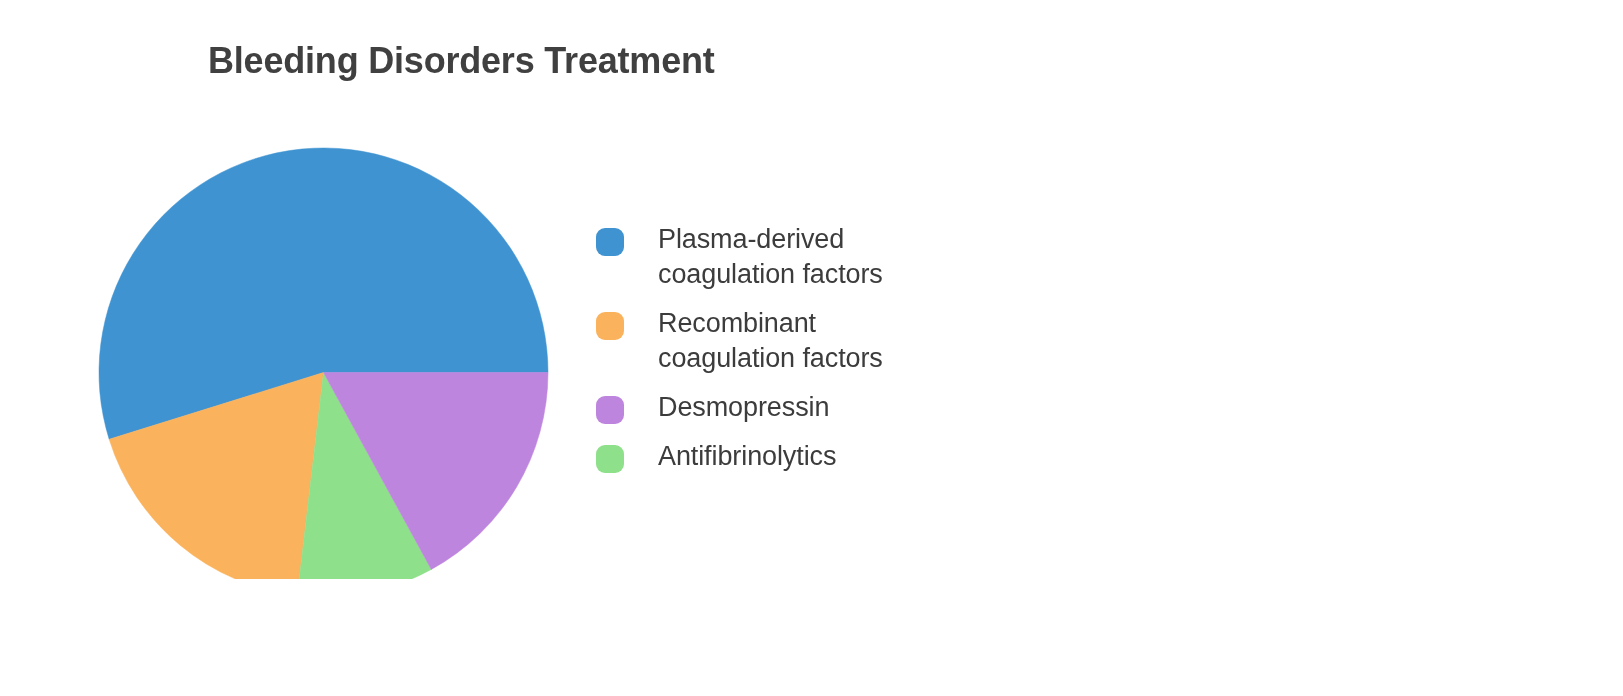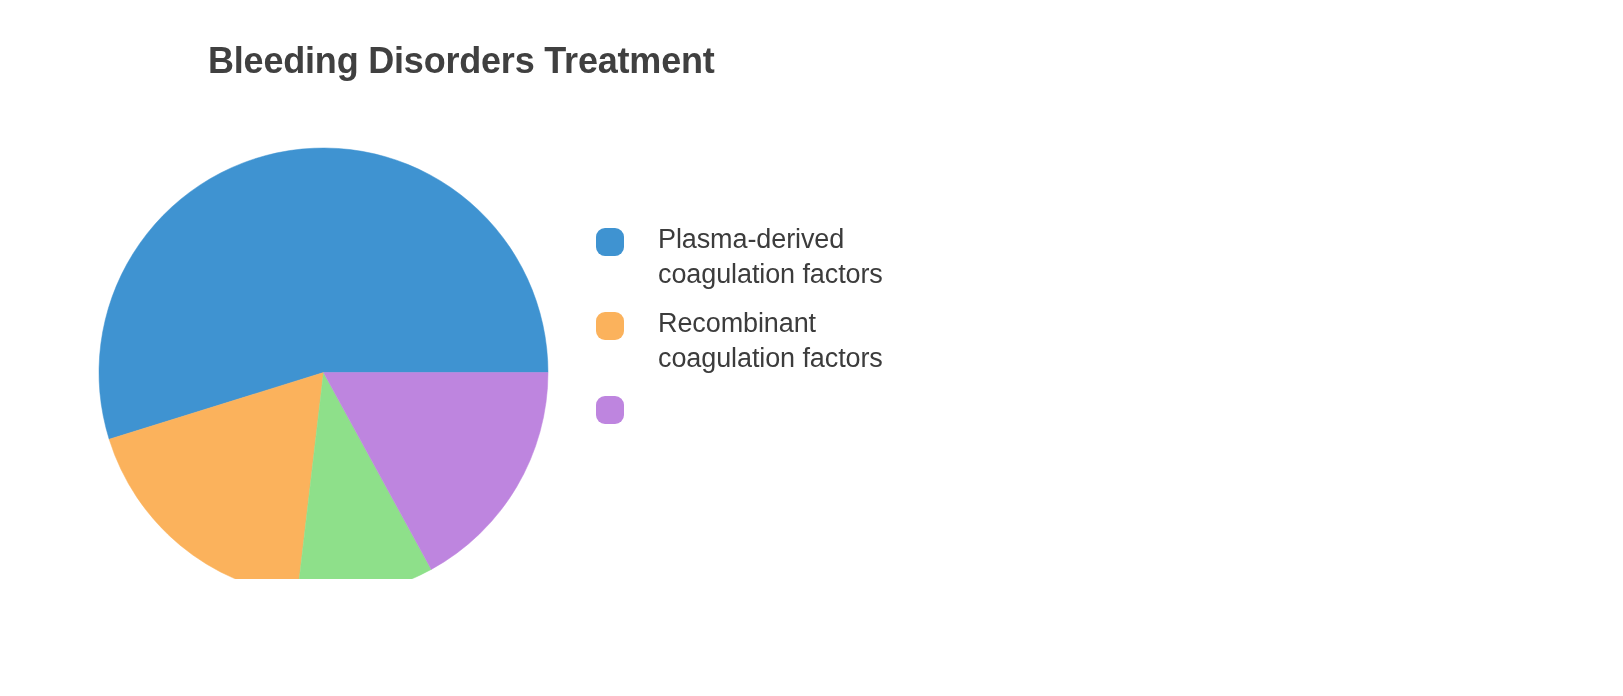--- a/index.html
+++ b/index.html
@@ -104,17 +104,22 @@
     </div>
 
     <div class="legend-item">
       <span class="legend-swatch" style="background: rgb(251, 178, 92);"></span>
       <span class="legend-label">Recombinant
 coagulation factors</span>
     </div>
 
     <div class="legend-item">
       <span class="legend-swatch" style="background: rgb(190, 133, 223);"></span>
+      <span class="legend-label">Desmopressin</span>
     </div>
 
+    <div class="legend-item">
+      <span class="legend-swatch" style="background: rgb(142, 224, 138);"></span>
+      <span class="legend-label">Antifibrinolytics</span>
+    </div>
 
   </div>
 </div>
 
 </body></html>

